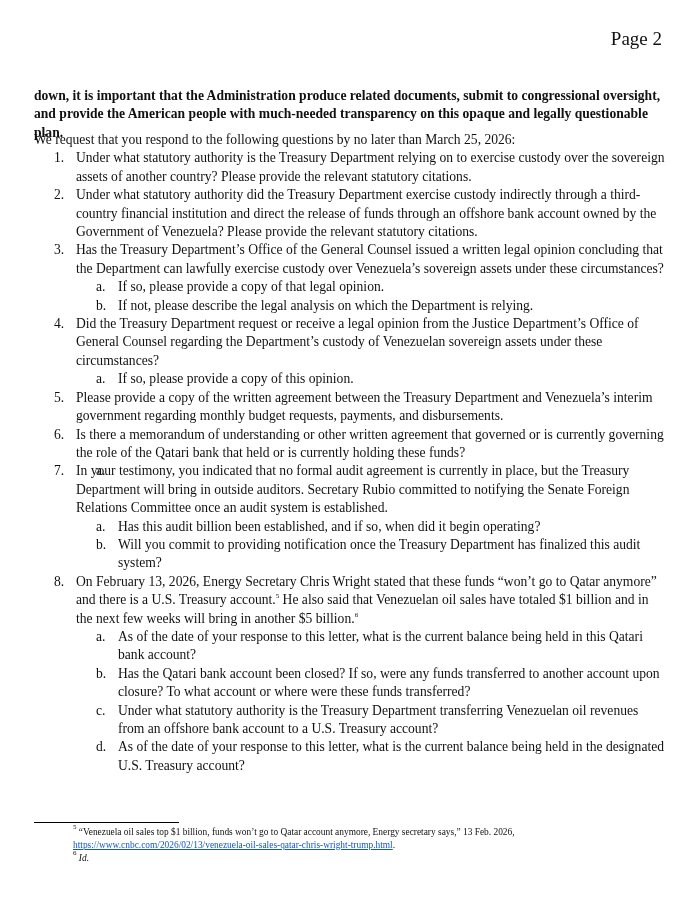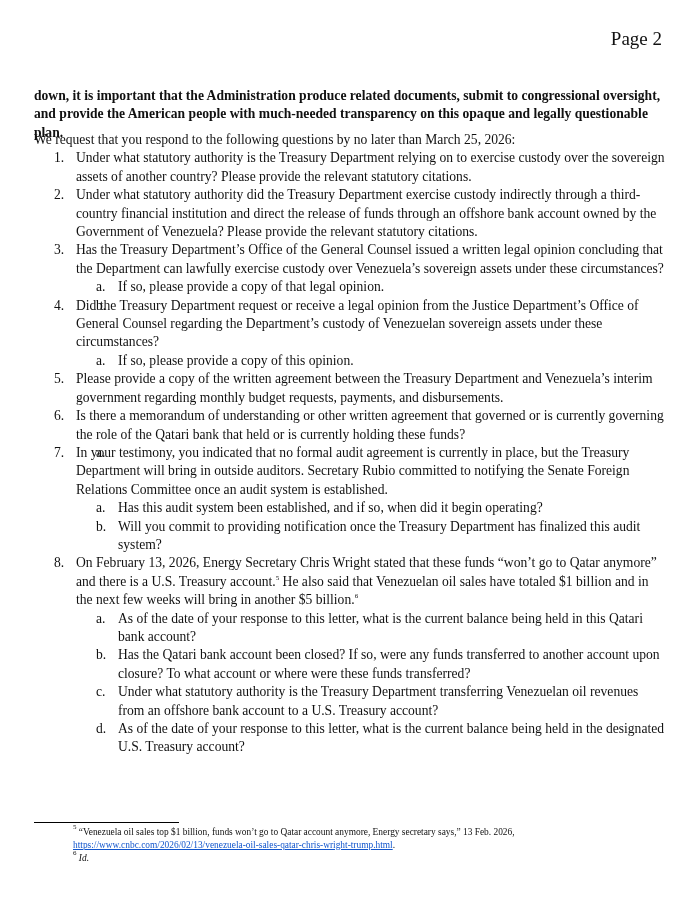--- a/index.html
+++ b/index.html
@@ -114,20 +114,21 @@
     <li>
       <span class="q-num">3.</span>
       <span>Has the Treasury Department’s Office of the General Counsel issued a written legal opinion concluding that the Department can lawfully exercise custody over Venezuela’s sovereign assets under these circumstances?</span>
       <ol class="sub">
         <li>
           <span class="s-num">a.</span>
           <span>If so, please provide a copy of that legal opinion.</span>
         </li>
         <li>
           <span class="s-num">b.</span>
+          <span>If not, please describe the legal analysis on which the Department is relying.</span>
         </li>
       </ol>
     </li>
     <li>
       <span class="q-num">4.</span>
       <span>Did the Treasury Department request or receive a legal opinion from the Justice Department’s Office of General Counsel regarding the Department’s custody of Venezuelan sovereign assets under these circumstances?</span>
       <ol class="sub">
         <li>
           <span class="s-num">a.</span>
           <span>If so, please provide a copy of this opinion.</span>
@@ -146,21 +147,21 @@
           <span class="s-num">a.</span>
         </li>
       </ol>
     </li>
     <li>
       <span class="q-num">7.</span>
       <span>In your testimony, you indicated that no formal audit agreement is currently in place, but the Treasury Department will bring in outside auditors. Secretary Rubio committed to notifying the Senate Foreign Relations Committee once an audit system is established.</span>
       <ol class="sub">
         <li>
           <span class="s-num">a.</span>
-          <span>Has this audit system been established, and if so, when did it begin operating?</span>
+          <span>Has this audit billion been established, and if so, when did it begin operating?</span>
         </li>
         <li>
           <span class="s-num">b.</span>
           <span>Will you commit to providing notification once the Treasury Department has finalized this audit system?</span>
         </li>
       </ol>
     </li>
     <li>
       <span class="q-num">8.</span>
       <span><span>On February 13, 2026, Energy Secretary Chris Wright stated that these funds “won’t go to Qatar anymore” and there is a U.S. Treasury account.</span><sup>5</sup><span> He also said that Venezuelan oil sales have totaled $1 billion and in the next few weeks will bring in another $5 billion.</span><sup>6</sup></span>

